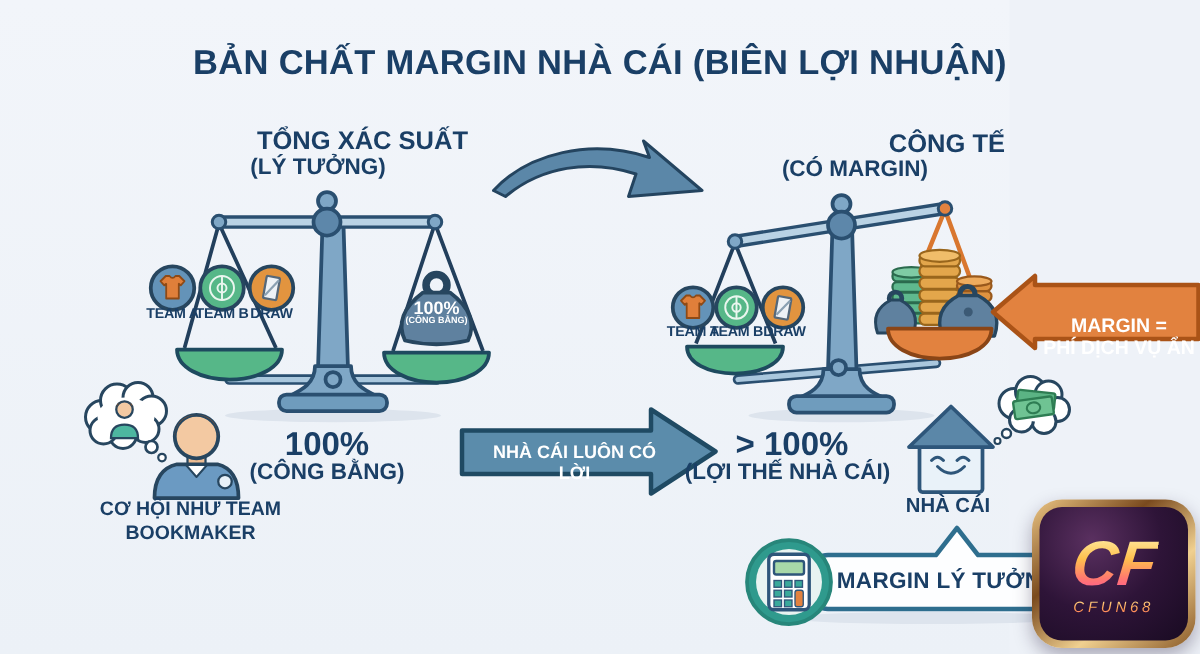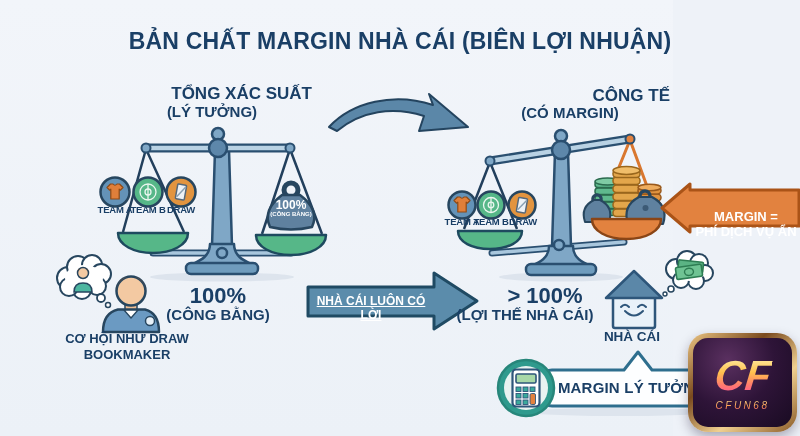--- a/index.html
+++ b/index.html
@@ -263,33 +263,33 @@
 <div class="txt lab-sm" style="left:93px;top:204px;width:44px;">TEAM A</div>
 <div class="txt lab-sm" style="left:126px;top:204px;width:44px;">TEAM B</div>
 <div class="txt lab-sm" style="left:159px;top:204px;width:44px;">DRAW</div>
 
 <div class="txt wt-val white" style="left:263px;top:198px;width:56px;">100%</div>
 <div class="txt wt-note white" style="left:263px;top:211px;width:56px;">(CÔNG BẰNG)</div>
 
 <div class="txt big-val" style="left:148px;top:283px;width:140px;">100%</div>
 <div class="txt note-val" style="left:138px;top:306px;width:160px;">(CÔNG BẰNG)</div>
 
-<div class="txt cap" style="left:47px;top:331px;width:160px;">CƠ HỘI NHƯ DRAW</div>
+<div class="txt cap" style="left:47px;top:331px;width:160px;">CƠ HỘI NHƯ TEAM</div>
 <div class="txt cap" style="left:47px;top:347px;width:160px;">BOOKMAKER</div>
 
-<div class="txt arrow-lab white" style="left:308px;top:294px;width:126px;text-decoration:underline;">NHÀ CÁI LUÔN CÓ LỜI</div>
+<div class="txt arrow-lab white" style="left:320px;top:294px;width:126px;">NHÀ CÁI LUÔN CÓ LỜI</div>
 
 <div class="txt lab-sm" style="left:440px;top:216px;width:44px;">TEAM A</div>
 <div class="txt lab-sm" style="left:469px;top:216px;width:44px;">TEAM B</div>
 <div class="txt lab-sm" style="left:501px;top:216px;width:44px;">DRAW</div>
 
 <div class="txt tag-lab white" style="left:694px;top:193px;width:104px;">MARGIN =</div>
 <div class="txt tag-lab white" style="left:694px;top:208px;width:104px;">PHÍ DỊCH VỤ ẨN</div>
 
-<div class="txt big-val" style="left:475px;top:283px;width:140px;">&gt; 100%</div>
+<div class="txt big-val" style="left:458px;top:283px;width:140px;">&gt; 100%</div>
 <div class="txt note-val" style="left:445px;top:306px;width:160px;">(LỢI THẾ NHÀ CÁI)</div>
 
 <div class="txt house-lab" style="left:592px;top:329px;width:80px;">NHÀ CÁI</div>
 
 <div class="txt banner-lab" style="left:545px;top:379px;width:174px;">MARGIN LÝ TƯỞNG</div>
 
 <div class="logo">
   <div class="logo-inner">
     <span class="logo-cf">CF</span>
     <span class="logo-brand">CFUN68</span>

